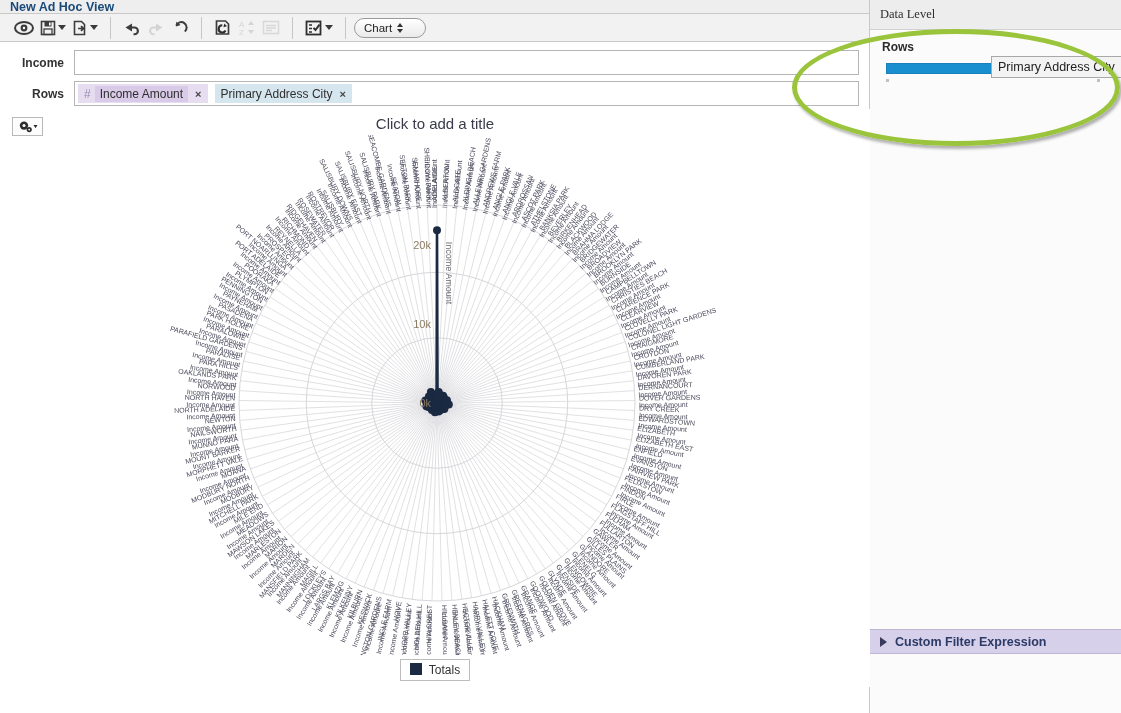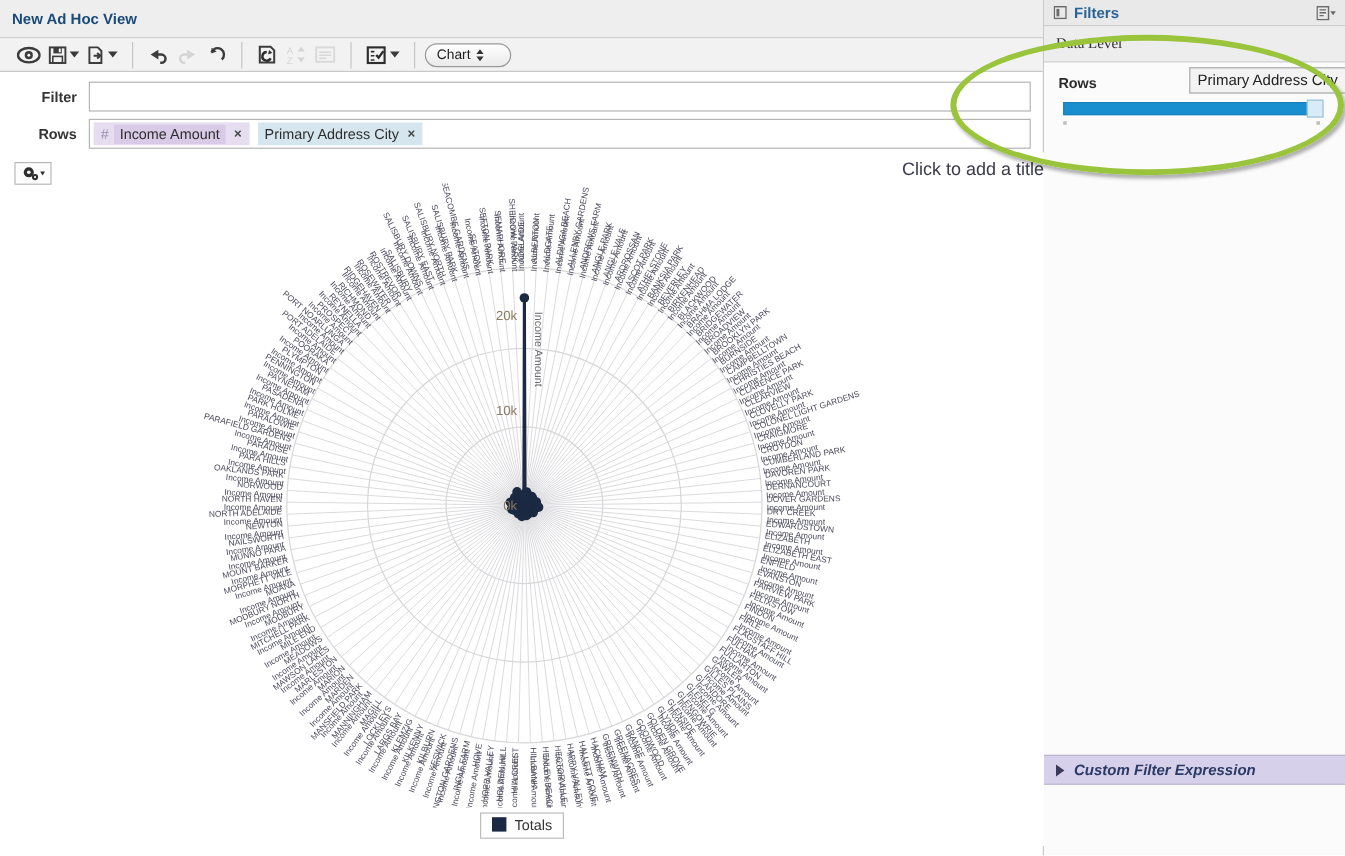--- a/index.html
+++ b/index.html
@@ -17,21 +17,21 @@
   
   #main-pane {
     position: absolute; left: 0; top: 0;
     width: 870px; height: 713px;
     background: #fff;
     border-right: 1px solid #c8c8c8;
   }
 
   
   #view-titlebar {
-    height: 32px;
+    height: 14px;
     background: #eeeeee;
     border-bottom: 1px solid #c9c9c9;
     display: flex; align-items: center;
     padding-left: 10px;
   }
   #view-title {
     color: #1a4a7a; font-weight: bold; font-size: 12.5px;
   }
 
   
@@ -100,21 +100,21 @@
   #chart-area { position: relative; width: 870px; height: 578px; background: #fff; }
   #chart-options-btn {
     position: absolute; left: 12px; top: 8px;
     width: 31px; height: 19px;
     border: 1px solid #b9b9b9; background: #fdfdfd;
     display: flex; align-items: center; justify-content: center;
     cursor: pointer;
   }
   #chart-title {
     position: absolute; top: 6px; left: 0; width: 870px;
-    text-align: right; font-size: 15px; color: #3a3a4a;
+    text-align: center; font-size: 15px; color: #3a3a4a;
   }
   #radar-wrap { position: absolute; left: 0; top: 26px; width: 870px; height: 520px; }
   #legend {
     position: absolute; left: 0; bottom: 6px; width: 870px;
     display: flex; justify-content: center;
   }
   #legend-inner {
     display: flex; gap: 7px;
     border: 1px solid #bdbdbd; background: #fff;
     padding: 3px 9px; font-size: 12px; color: #333;
@@ -172,21 +172,21 @@
     border: 5px solid #9ac43b; border-radius: 50%;
     box-shadow: 2px 3px 3px rgba(0,0,0,0.30);
     pointer-events: none; z-index: 30;
   }
 
   #custom-filter-bar {
     position: absolute; left: 0; bottom: 59px; width: 251px; height: 25px;
     background: #d6d0ea; border-top: 1px solid #bdb6d4; border-bottom: 1px solid #bdb6d4;
     display: flex; align-items: center; gap: 8px; padding-left: 10px; cursor: pointer;
   }
-  #custom-filter-label { color: #2b3a66; font-weight: bold; font-size: 12.5px; font-style: italic; }
+  #custom-filter-label { color: #2b3a66; font-weight: bold; font-size: 12.5px; }
   .tri-right {
     width: 0; height: 0;
     border-top: 5px solid transparent; border-bottom: 5px solid transparent;
     border-left: 7px solid #3a3a5a;
   }
 
   
   .spoke-label { font-size: 7px; fill: #4a4a5c; font-family: "Liberation Sans", sans-serif; }
   .axis-num { font-size: 11px; fill: #8a7a62; font-family: "Liberation Sans", sans-serif; }
   .axis-title { font-size: 9px; fill: #6b6b70; font-family: "Liberation Sans", sans-serif; }
@@ -298,21 +298,21 @@
       <div class="chart-select">
         <span>Chart</span>
         <span class="spinner-arrows">
           <i class="up"></i>
             <i class="dn"></i>
         </span>
       </div>
     </div>
 
     <div class="field-row" id="columns-row">
-      <div class="field-label">Filter</div>
+      <div class="field-label">Income</div>
       <div class="field-box"></div>
     </div>
 
     <div class="field-row">
       <div class="field-label">Rows</div>
       <div class="field-box">
         <span class="chip chip-measure">
           <span class="chip-hash">#</span>
           <span class="name">Income Amount</span>
           <span class="x">×</span>
@@ -868,38 +868,20 @@
           <span class="legend-swatch"></span>
           <span>Totals</span>
         </div>
       </div>
 
     </div>
   </div>
 
   <div id="filters-pane">
 
-    <div id="filters-header">
-      <span id="filters-title-grp">
-        <span class="panel-icon">
-          <svg width="11" height="11" viewBox="0 0 11 11">
-            <rect x="0.6" y="0.6" width="9.8" height="9.8" fill="none" stroke="#6a6a6a" stroke-width="1.2"></rect>
-            <rect x="2.4" y="2.4" width="2.4" height="6.2" fill="#6a6a6a"></rect>
-          </svg>
-        </span>
-        <span id="filters-title">Filters</span>
-      </span>
-      <span class="panel-icon">
-        <svg width="17" height="12" viewBox="0 0 17 12">
-          <rect x="0.6" y="0.6" width="9.5" height="10.8" fill="none" stroke="#6a6a6a" stroke-width="1.2"></rect>
-          <path d="M2.6 3.2 h5.4 M2.6 5.6 h5.4 M2.6 8 h3.4" stroke="#6a6a6a" stroke-width="1.1"></path>
-          <path d="M11.6 4.4 h4.6 l-2.3 3.4 z" fill="#6a6a6a"></path>
-        </svg>
-      </span>
-    </div>
 
     <div id="data-level-bar">
       <span id="data-level-label">Data Level</span>
     </div>
 
     <div id="rows-section">
       <div id="rows-label">Rows</div>
       <div id="slider-wrap">
         <div id="slider-track"></div>
         <div id="slider-handle"></div>

